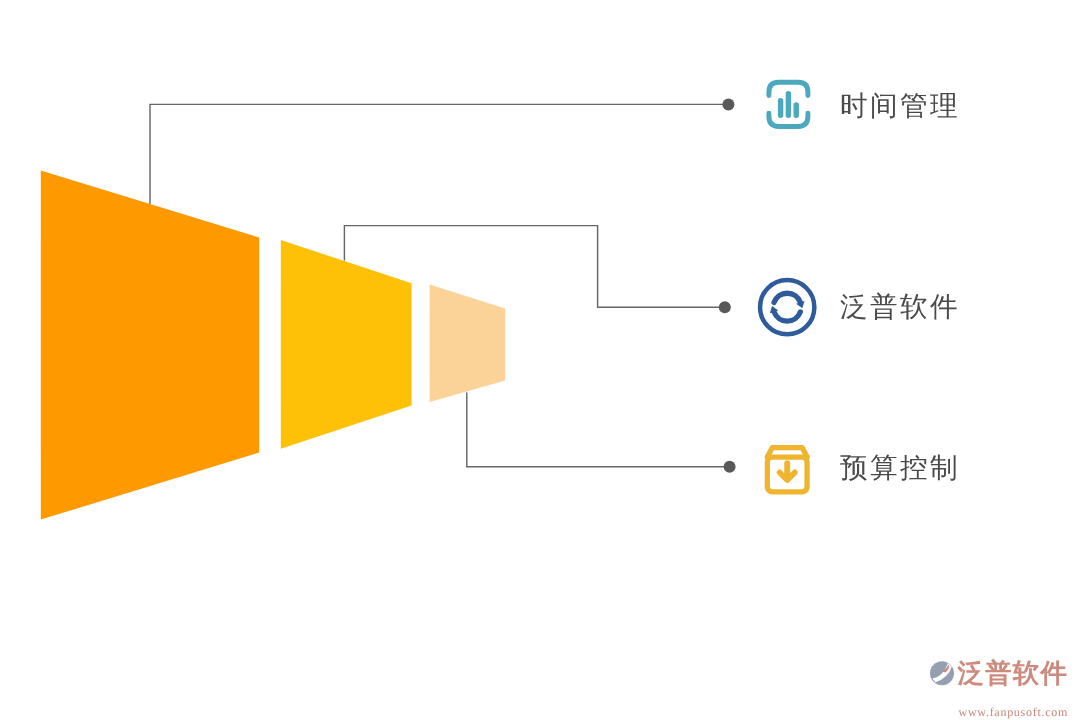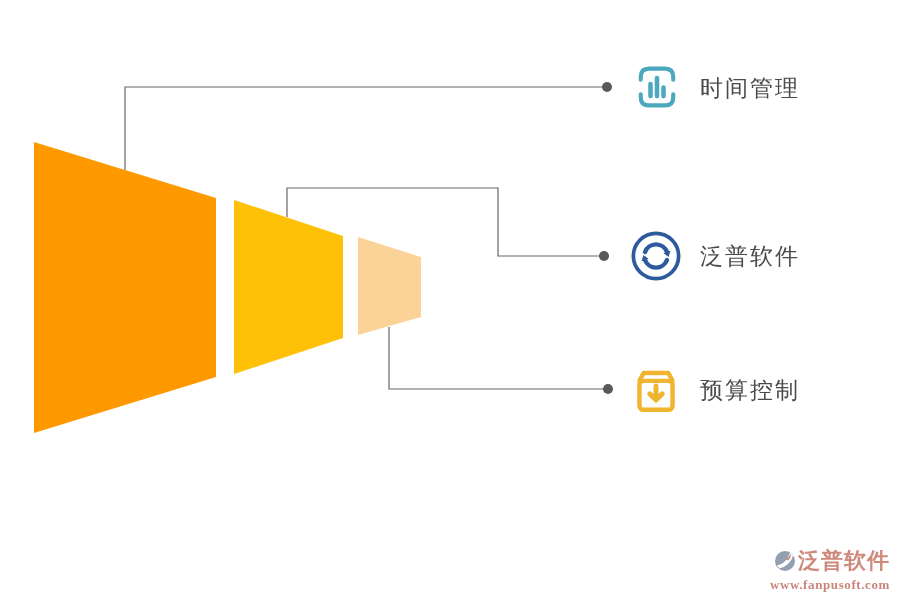--- a/index.html
+++ b/index.html
@@ -49,21 +49,21 @@
   #label-3{top:390px;}
   .watermark{
     position:absolute;right:10px;top:549px;text-align:right;line-height:1;
   }
   .brand-row{display:flex;align-items:center;justify-content:flex-end;gap:1px;}
   .brand-mark{width:24px;height:24px;}
   .brand-text{
     font-size:22px;font-weight:bold;color:var(--brand);letter-spacing:1px;white-space:nowrap;
   }
   .brand-url{
-    margin-top:5px;font-size:13px;font-weight:bold;color:var(--brand-url);
+    margin-top:17px;font-size:10px;font-weight:normal;color:var(--brand-url);
     letter-spacing:0.6px;white-space:nowrap;
   }
 </style>
 </head>
 <body>
 
 <svg class="stage" width="900" height="600" viewBox="0 0 900 600">
   <polygon class="t1" points="34,142 216,198 216,377 34,433"></polygon>
   <polygon class="t2" points="234,200 343,236 343,338 234,374"></polygon>
   <polygon class="t3" points="358,237 421,257 421,317 358,335"></polygon>

